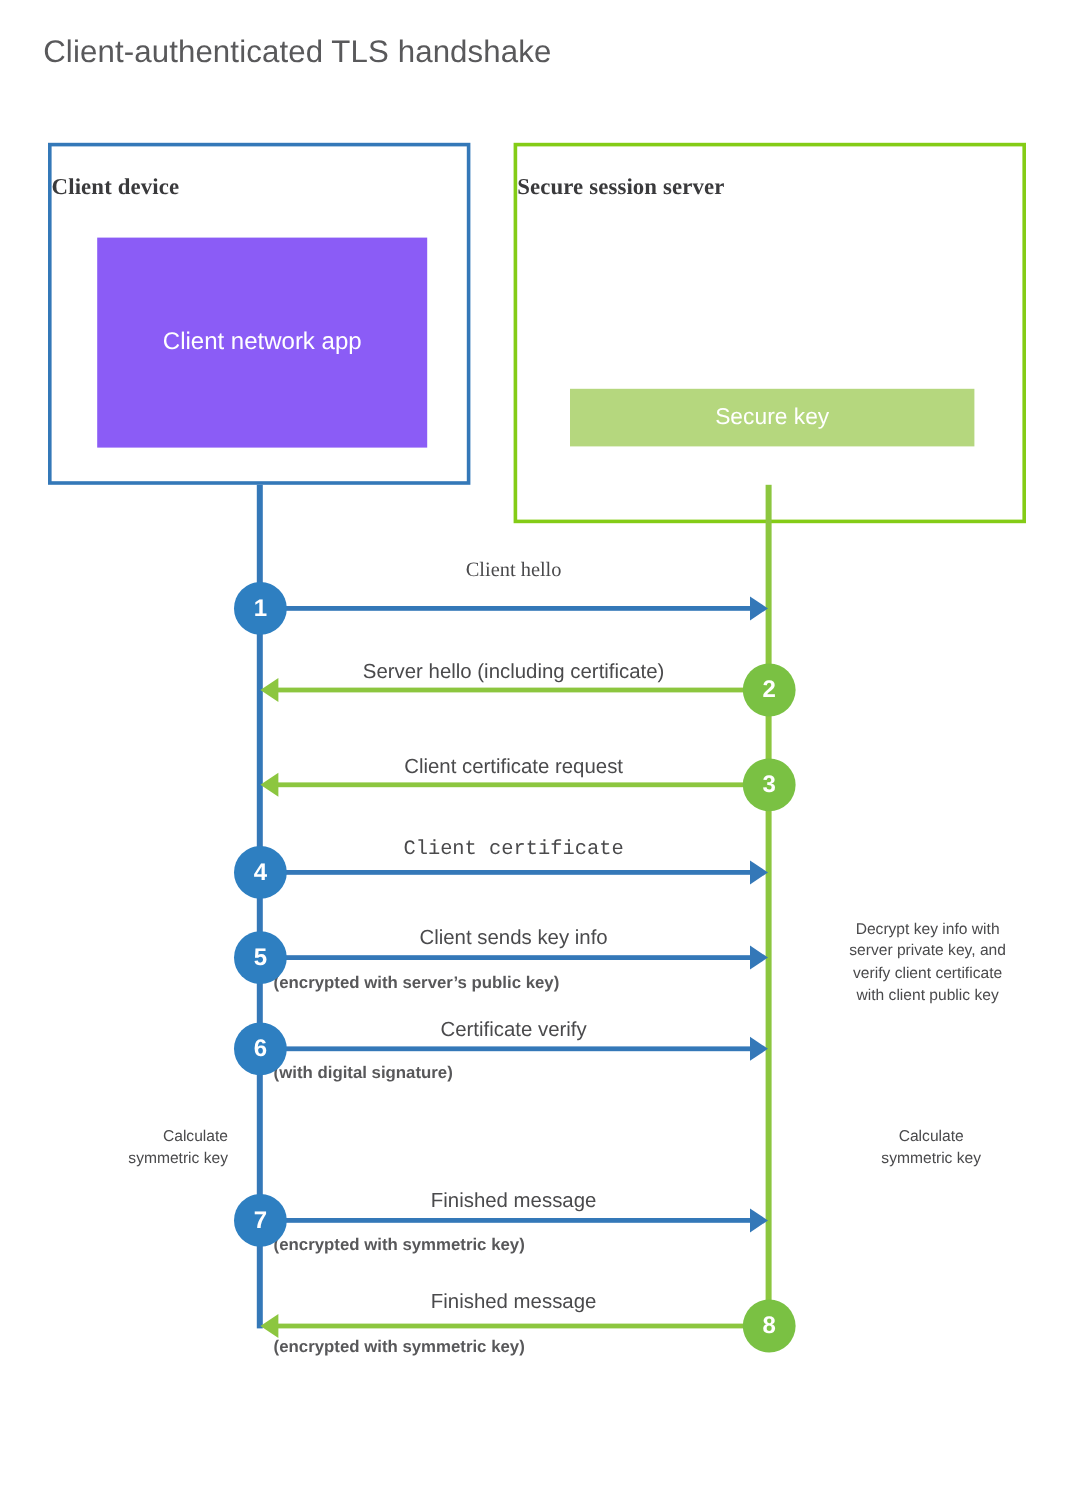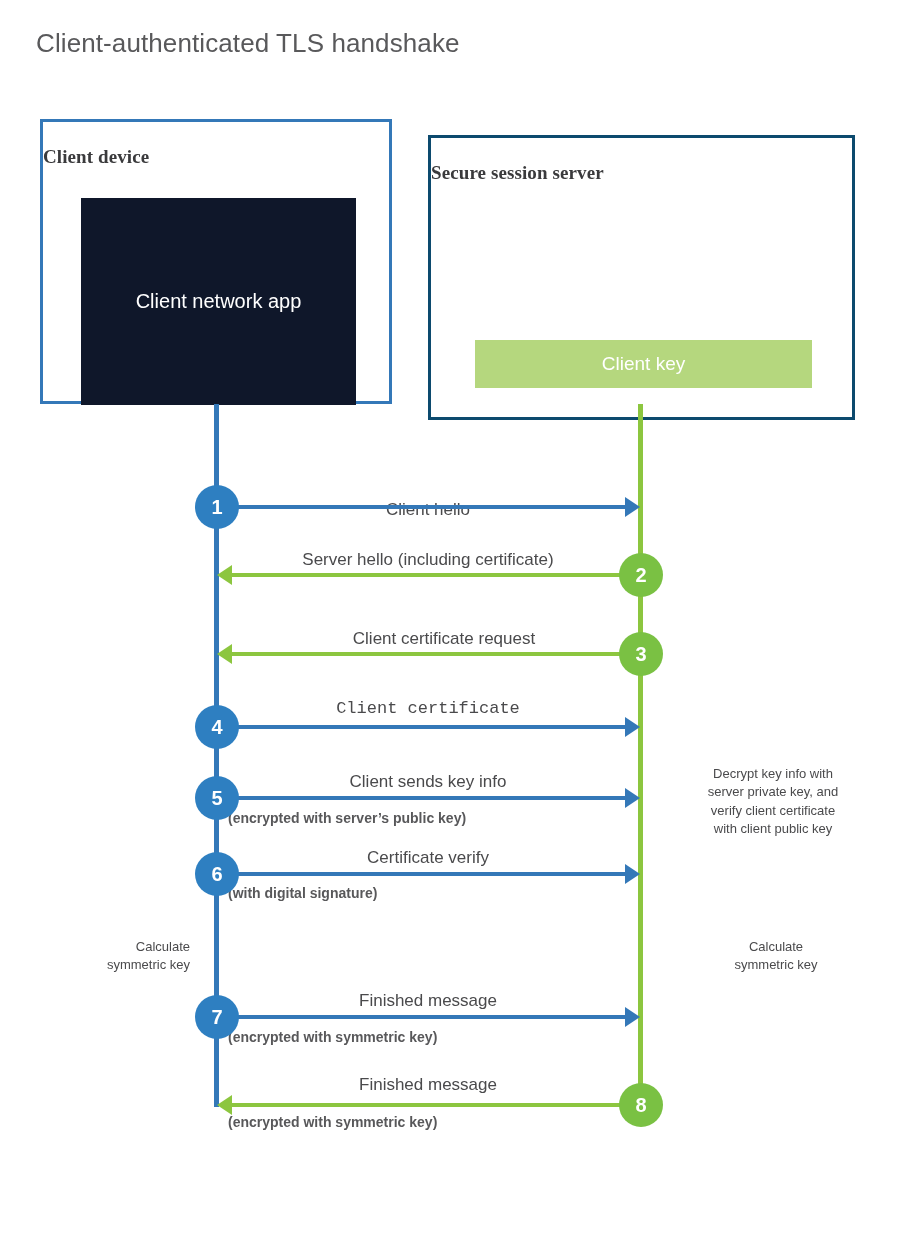--- a/index.html
+++ b/index.html
@@ -15,33 +15,33 @@
   .title {
     position:absolute; left:36px; top:28px;
     font-size:26px; font-weight:400; color:#59595b;
     letter-spacing:0.1px; white-space:nowrap;
   }
 
   
   .party-box { position:absolute; background:#ffffff; }
   .party-box.client  { left:40px;  top:119px; width:352px; height:285px;
                        border:3px solid #3478b8; }
-  .party-box.server  { left:428px; top:135px; width:427px; height:285px;
-                       border:3px solid #0c4a6e; }
+  .party-box.server  { left:428px; top:119px; width:427px; height:317px;
+                       border:3px solid #84cc16; }
   .party-title {
     position:absolute; left:0; right:0; top:24px;
     text-align:left; font-size:19px; font-weight:700; color:#3a3a3c;
     letter-spacing:0.1px;
     font-family:Liberation Serif, serif;
   }
 
   
   .client-app {
-    position:absolute; left:38px; top:76px; width:275px; height:207px;
-    background:#0f172a; color:#ffffff;
+    position:absolute; left:38px; top:76px; width:275px; height:175px;
+    background:#8b5cf6; color:#ffffff;
     display:flex; align-items:center; justify-content:center; text-align:center;
     font-size:20px; line-height:1.35; font-weight:400;
   }
   .server-module {
     position:absolute; left:44px; width:337px; height:48px;
     background:#b5d77e; color:#ffffff;
     display:flex; align-items:center; justify-content:center;
     font-size:19px; font-weight:400;
   }
   .server-module.m0 { top:78px; }
@@ -98,44 +98,44 @@
 
   <div class="title">Client-authenticated TLS handshake</div>
 
   <div class="party-box client">
     <div class="party-title">Client device</div>
     <div class="client-app">Client network app</div>
   </div>
 
   <div class="party-box server">
     <div class="party-title">Secure session server</div>
-    <div class="server-module m2">Client key</div>
+    <div class="server-module m2">Secure key</div>
   </div>
 
   <div class="lifeline client"></div>
   <div class="lifeline server"></div>
 
   <div class="step">
-    <div class="msg-label" style="left:228px; top:500px; width:400px;">Client hello</div>
+    <div class="msg-label" style="left:228px; top:465px; width:400px;font-family:Liberation Serif, serif;">Client hello</div>
     <div class="arrow blue" style="left:217px; top:505px; width:409px;">
       <span class="head right"></span>
     </div>
     <div class="badge blue" style="left:195px; top:485px;">1</div>
   </div>
 
   <div class="step">
     <div class="msg-label" style="left:228px; top:550px; width:400px;">Server hello (including certificate)</div>
     <div class="arrow green" style="left:231px; top:573px; width:409px;">
       <span class="head left"></span>
     </div>
     <div class="badge green" style="left:619px; top:553px;">2</div>
   </div>
 
   <div class="step">
-    <div class="msg-label" style="left:244px; top:629px; width:400px;">Client certificate request</div>
+    <div class="msg-label" style="left:228px; top:629px; width:400px;">Client certificate request</div>
     <div class="arrow green" style="left:231px; top:652px; width:409px;">
       <span class="head left"></span>
     </div>
     <div class="badge green" style="left:619px; top:632px;">3</div>
   </div>
 
   <div class="step">
     <div class="msg-label" style="left:228px; top:699px; width:400px;font-family:Liberation Mono, monospace;">Client certificate</div>
     <div class="arrow blue" style="left:217px; top:725px; width:409px;">
       <span class="head right"></span>

